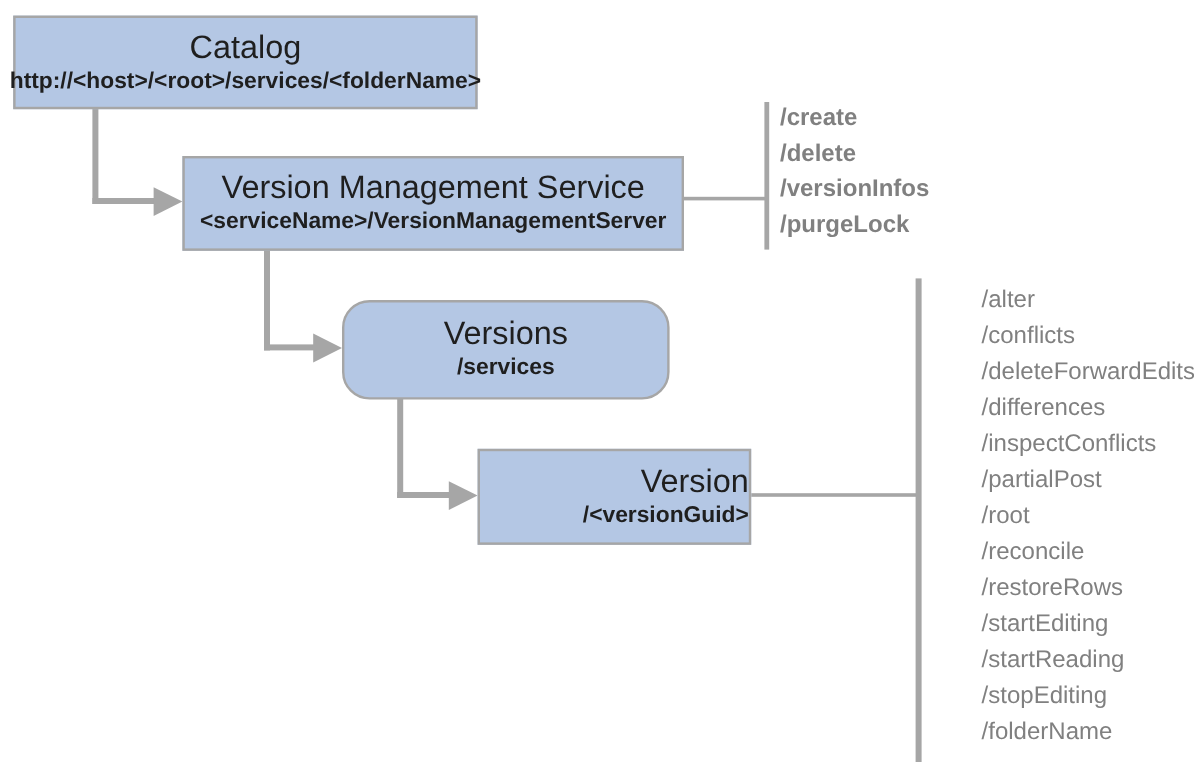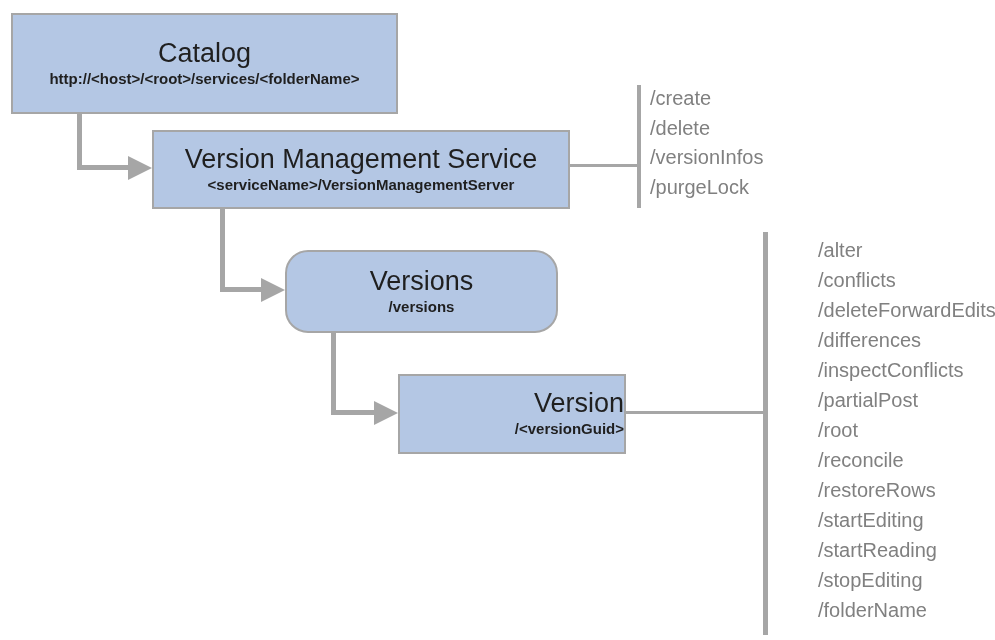--- a/index.html
+++ b/index.html
@@ -28,27 +28,27 @@
     justify-content: center;
     text-align: center;
   }
   .node .title {
     font-size: 27px;
     line-height: 1.15;
     color: #1f1f1f;
     white-space: nowrap;
   }
   .node .sub {
-    font-size: 15px;
+    font-size: 19px;
     font-weight: 700;
     line-height: 1.35;
     color: #1f1f1f;
     white-space: nowrap;
   }
-  #node-catalog  { left: 11px;  top: 13px;  width: 387px; height: 101px; }
+  #node-catalog  { left: 11px;  top: 13px;  width: 387px; height: 78px; }
   #node-vms      { left: 152px; top: 130px; width: 418px; height: 79px; }
   #node-versions { left: 285px; top: 250px; width: 273px; height: 83px; border-radius: 23px; }
   #node-version  { left: 398px; top: 374px; width: 228px; height: 80px; align-items: flex-end; }
 
   
   .seg {
     position: absolute;
     background: #a6a6a6;
   }
   .arrowhead {
@@ -80,20 +80,21 @@
 
   
   .ops {
     position: absolute;
     color: #808080;
     font-size: 20px;
   }
   #ops-vms {
     left: 650px;
     top: 84px;
+    font-weight: bold;
   }
   #ops-vms .op { line-height: 29.5px; }
   #ops-version {
     left: 777px;
     top: 235px;
   }
   #ops-version .op { line-height: 30px; margin-left: 41px; }
   .op { white-space: nowrap; }
 </style>
 </head>
@@ -124,21 +125,21 @@
     <span class="sub">http://&lt;host&gt;/&lt;root&gt;/services/&lt;folderName&gt;</span>
   </div>
 
   <div class="node" id="node-vms">
     <span class="title">Version Management Service</span>
     <span class="sub">&lt;serviceName&gt;/VersionManagementServer</span>
   </div>
 
   <div class="node" id="node-versions">
     <span class="title">Versions</span>
-    <span class="sub">/versions</span>
+    <span class="sub">/services</span>
   </div>
 
   <div class="node" id="node-version">
     <span class="title">Version</span>
     <span class="sub">/&lt;versionGuid&gt;</span>
   </div>
 
   <div class="ops" id="ops-vms">
     <div class="op">/create</div>
     <div class="op">/delete</div>

